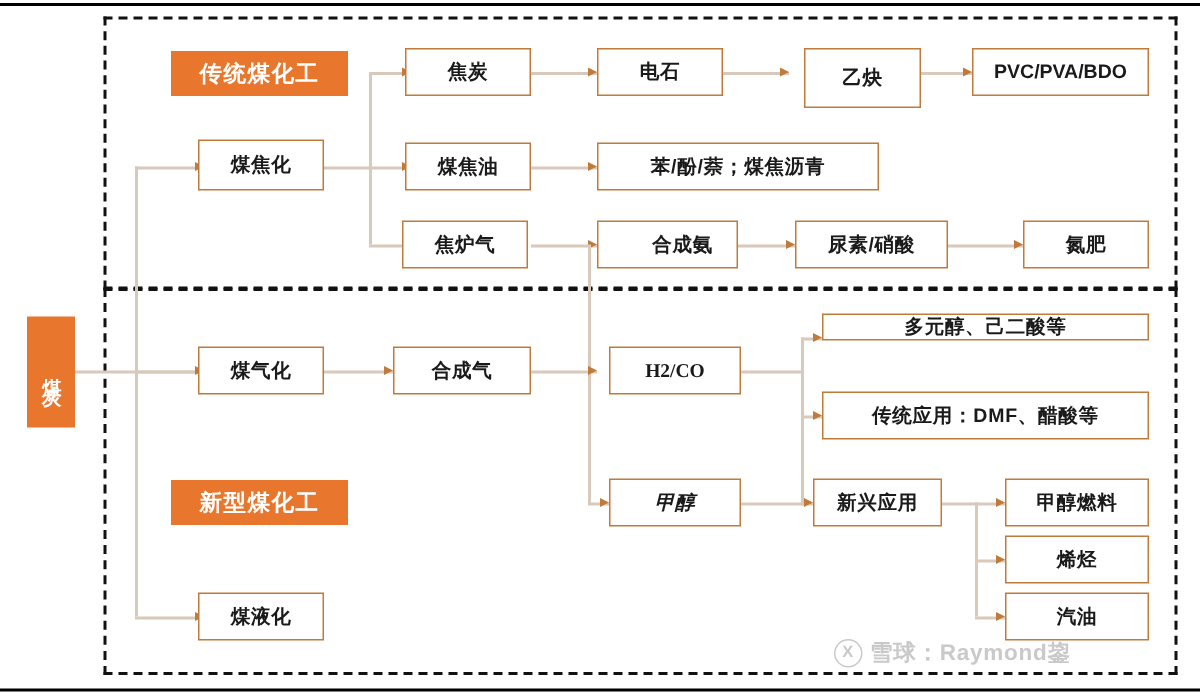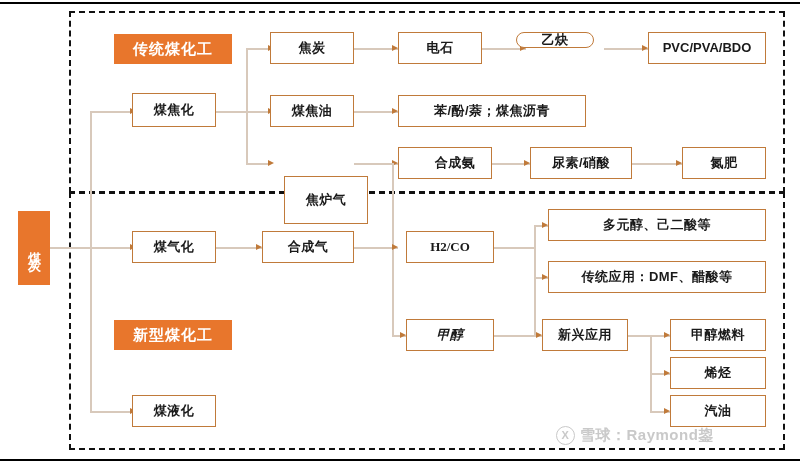--- a/index.html
+++ b/index.html
@@ -210,45 +210,45 @@
   <div class="label-block" style="left:114px; top:34px; width:118px; height:30px;">传统煤化工</div>
 
   <div class="label-block" style="left:114px; top:320px; width:118px; height:30px;">新型煤化工</div>
 
   <div class="node" style="left:132px; top:93px; width:84px; height:34px;">煤焦化</div>
 
   <div class="node" style="left:270px; top:32px; width:84px; height:32px;">焦炭</div>
 
   <div class="node" style="left:398px; top:32px; width:84px; height:32px;">电石</div>
 
-  <div class="node" style="left:516px; top:32px; width:78px; height:16px;border-radius:15px;">乙炔</div>
+  <div class="node" style="left:536px; top:32px; width:78px; height:40px;">乙炔</div>
 
   <div class="node latin" style="left:648px; top:32px; width:118px; height:32px;">PVC/PVA/BDO</div>
 
   <div class="node" style="left:270px; top:95px; width:84px; height:32px;">煤焦油</div>
 
   <div class="node" style="left:398px; top:95px; width:188px; height:32px;">苯/酚/萘；煤焦沥青</div>
 
-  <div class="node" style="left:284px; top:147px; width:84px; height:48px;margin-top:29px;">焦炉气</div>
+  <div class="node" style="left:268px; top:147px; width:84px; height:32px;">焦炉气</div>
 
   <div class="node" style="left:398px; top:147px; width:94px; height:32px;padding-left:20px;">合成氨</div>
 
   <div class="node" style="left:530px; top:147px; width:102px; height:32px;">尿素/硝酸</div>
 
   <div class="node" style="left:682px; top:147px; width:84px; height:32px;">氮肥</div>
 
   <div class="node" style="left:132px; top:231px; width:84px; height:32px;">煤气化</div>
 
   <div class="node" style="left:262px; top:231px; width:92px; height:32px;">合成气</div>
 
   <div class="node latin" style="left:406px; top:231px; width:88px; height:32px;font-family:Liberation Serif, serif;">H2/CO</div>
 
   <div class="node" style="left:406px; top:319px; width:88px; height:32px;font-style:italic;">甲醇</div>
 
-  <div class="node" style="left:548px; top:209px; width:218px; height:32px;">多元醇、己二酸等</div>
+  <div class="node" style="left:548px; top:209px; width:218px; height:18px;">多元醇、己二酸等</div>
 
   <div class="node" style="left:548px; top:261px; width:218px; height:32px;">传统应用：DMF、醋酸等</div>
 
   <div class="node" style="left:542px; top:319px; width:86px; height:32px;">新兴应用</div>
 
   <div class="node" style="left:670px; top:319px; width:96px; height:32px;">甲醇燃料</div>
 
   <div class="node" style="left:670px; top:357px; width:96px; height:32px;">烯烃</div>
 
   <div class="node" style="left:670px; top:395px; width:96px; height:32px;">汽油</div>

